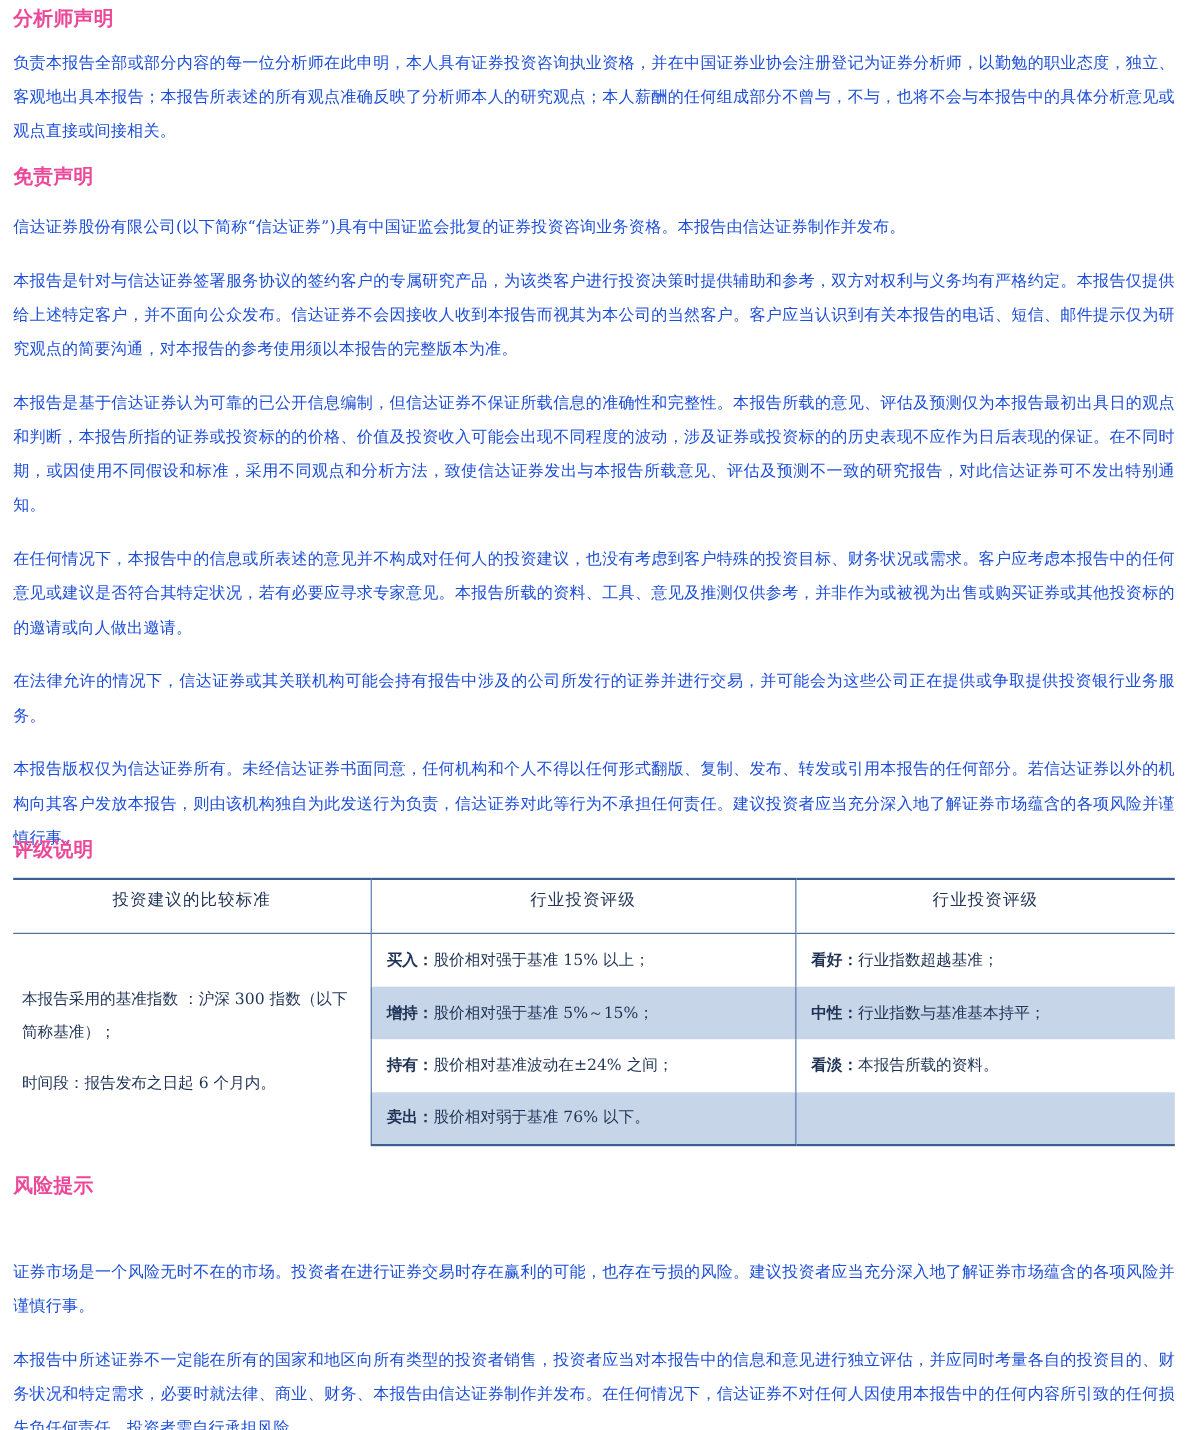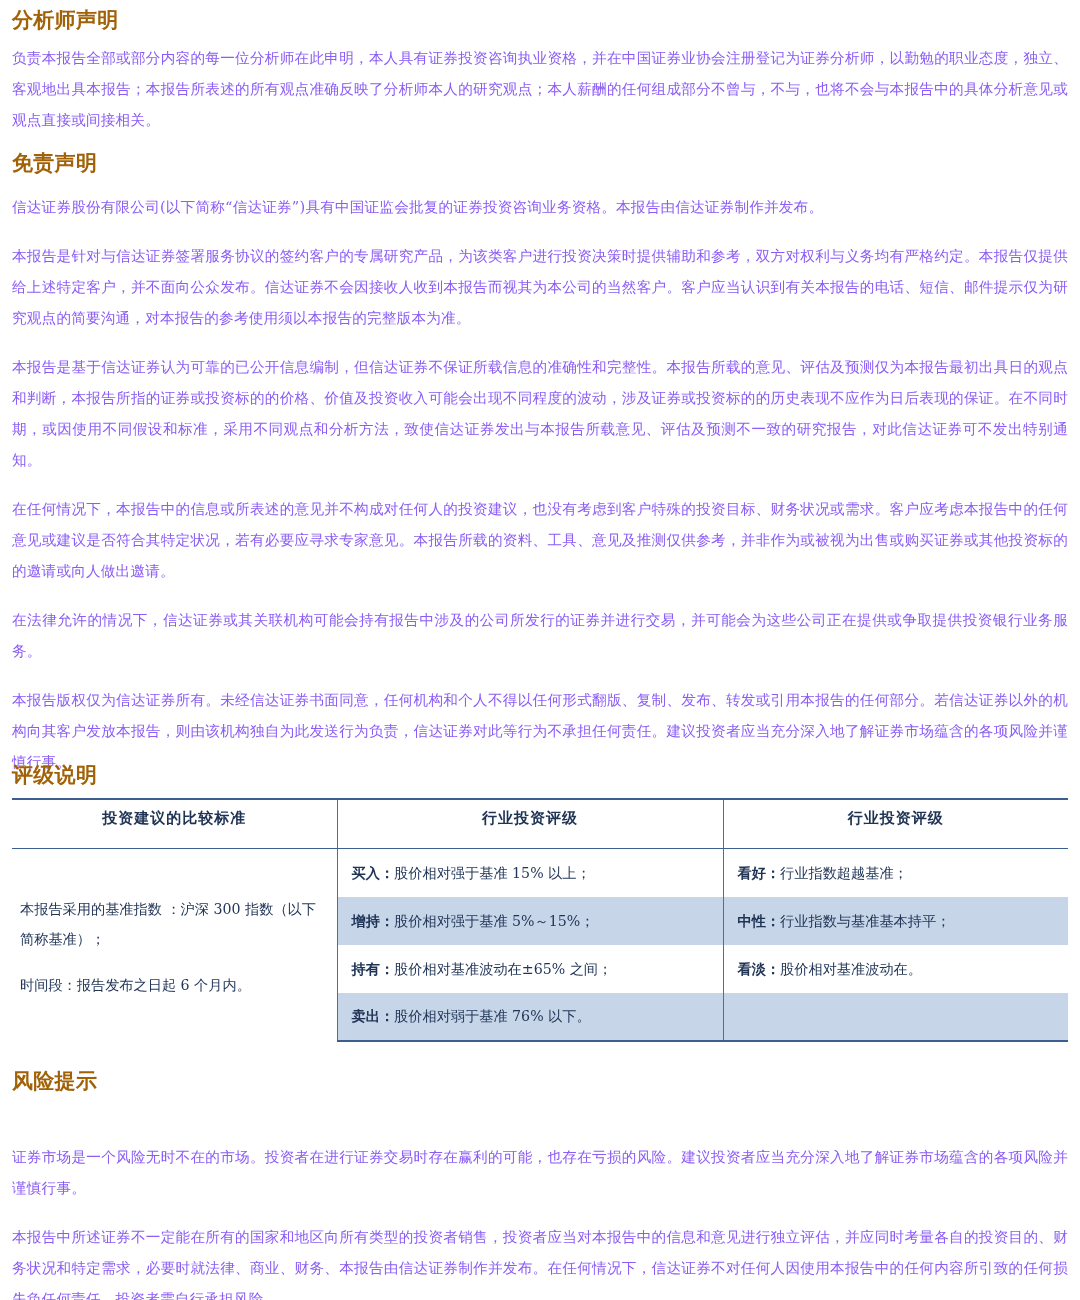--- a/index.html
+++ b/index.html
@@ -20,39 +20,39 @@
     width: 1080px;
     height: 1300px;
     box-sizing: border-box;
     padding: 0 12px;
     position: relative;
   }
 
   
   h2.section-heading {
     font-family: "DejaVu Sans", sans-serif;
-    font-size: 21px;
+    font-size: 18px;
     font-weight: bold;
-    color: #a16207;
+    color: #ec4899;
     letter-spacing: 0.3px;
     margin: 0;
     padding: 0;
     line-height: 1.25;
   }
   .h-analyst    { position: absolute; left: 12px; top: 7px; }
   .h-disclaimer { position: absolute; left: 12px; top: 150px; }
   .h-rating     { position: absolute; left: 12px; top: 762px; }
   .h-risk       { position: absolute; left: 12px; top: 1068px; }
 
   
   p.body-text {
     font-family: "DejaVu Serif", serif;
     font-size: 14.6px;
     line-height: 31px;
-    color: #8b5cf6;
+    color: #1d4ed8;
     text-align: justify;
     text-justify: inter-ideograph;
     margin: 0 0 18px 0;
     letter-spacing: 0.2px;
   }
   .block {
     position: absolute;
     left: 12px;
     width: 1056px;
   }
@@ -73,21 +73,21 @@
     table-layout: fixed;
     font-family: "DejaVu Serif", serif;
     color: #1f3355;
   }
   table.rating-table col.c1 { width: 325px; }
   table.rating-table col.c2 { width: 386px; }
   table.rating-table col.c3 { width: 345px; }
 
   table.rating-table thead th {
     font-size: 15px;
-    font-weight: bold;
+    font-weight: normal;
     text-align: center;
     vertical-align: top;
     padding: 9px 6px 20px 6px;
     border-top: 2px solid #3c5f8f;
     border-bottom: 1.5px solid #3c5f8f;
     background: #ffffff;
     letter-spacing: 1px;
   }
   table.rating-table thead th.sep-l { border-left: 1.5px solid #4a6fa5; }
 
@@ -172,24 +172,24 @@
         <tr class="striped" data-name="table-row">
           <td class="rate-cell sep-l" data-name="stock-rating-cell">
             <span class="rate-label" data-name="stock-rating-label">增持：</span><span data-name="stock-rating-desc">股价相对强于基准 5%～15%；</span>
           </td>
           <td class="rate-cell sep-l" data-name="industry-rating-cell">
             <span class="rate-label" data-name="industry-rating-label">中性：</span><span data-name="industry-rating-desc">行业指数与基准基本持平；</span>
           </td>
         </tr>
         <tr class="plain" data-name="table-row">
           <td class="rate-cell sep-l" data-name="stock-rating-cell">
-            <span class="rate-label" data-name="stock-rating-label">持有：</span><span data-name="stock-rating-desc">股价相对基准波动在±65% 之间；</span>
+            <span class="rate-label" data-name="stock-rating-label">持有：</span><span data-name="stock-rating-desc">股价相对基准波动在±24% 之间；</span>
           </td>
           <td class="rate-cell sep-l" data-name="industry-rating-cell">
-            <span class="rate-label" data-name="industry-rating-label">看淡：</span><span data-name="industry-rating-desc">股价相对基准波动在。</span>
+            <span class="rate-label" data-name="industry-rating-label">看淡：</span><span data-name="industry-rating-desc">本报告所载的资料。</span>
           </td>
         </tr>
         <tr class="striped last" data-name="table-row">
           <td class="rate-cell sep-l" data-name="stock-rating-cell">
             <span class="rate-label" data-name="stock-rating-label">卖出：</span><span data-name="stock-rating-desc">股价相对弱于基准 76% 以下。</span>
           </td>
           <td class="rate-cell sep-l" data-name="industry-rating-cell-empty">
             <span class="rate-label" data-name="industry-rating-label"></span><span data-name="industry-rating-desc"></span>
           </td>
         </tr>

